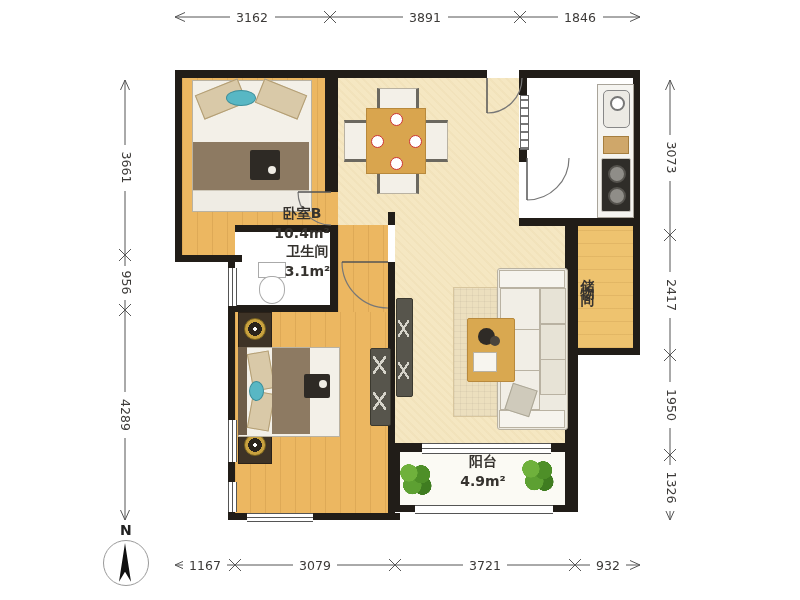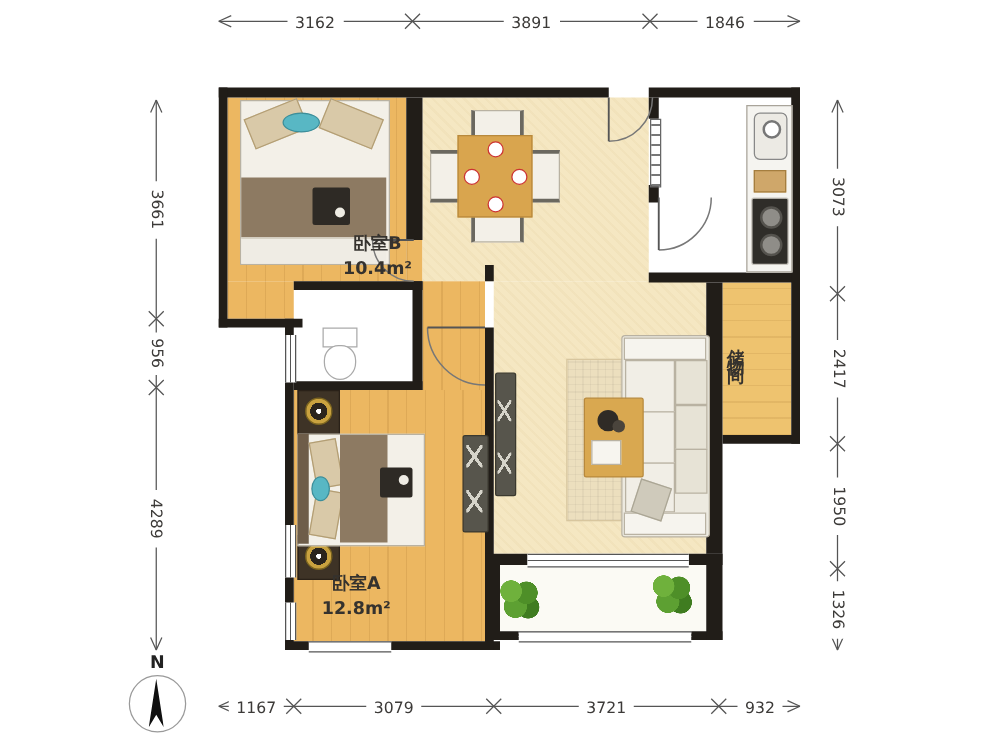--- a/index.html
+++ b/index.html
@@ -170,30 +170,34 @@
   <div class="abs panel" style="left:540px;top:359px;width:24px;height:34px;background:#e7e3d6;"></div>
   <div class="abs" style="left:508px;top:386px;width:24px;height:26px;background:#cfcabb;border:1px solid #aba695;transform:rotate(18deg);"></div>
   <div class="abs" style="left:467px;top:318px;width:46px;height:62px;background:#d9a850;border:1px solid #b8893c;border-radius:2px;"></div>
   <div class="abs" style="left:478px;top:328px;width:17px;height:17px;border-radius:50%;background:#2f2b26;"></div>
   <div class="abs" style="left:490px;top:336px;width:10px;height:10px;border-radius:50%;background:#4a443c;"></div>
   <div class="abs" style="left:473px;top:352px;width:22px;height:18px;background:#f7f5ef;border:1px solid #b9b2a2;"></div>
 
   <div class="abs plant" style="left:398px;top:462px;width:34px;height:34px;"></div>
   <div class="abs plant" style="left:520px;top:458px;width:34px;height:34px;"></div>
 
-  <div class="room-label" style="left:256px;top:185px;width:92px;">
+  <div class="room-label" style="left:256px;top:203px;width:92px;">
     <span>卧室B</span>
     <span class="area">10.4m²</span>
   </div>
+  <div class="room-label" style="left:265px;top:241px;width:85px;">
+    <span>卫生间</span>
+    <span class="area">3.1m²</span>
+  </div>
   <div class="room-label" style="left:577px;top:228px;width:22px;">
     <span class="vlabel">储物间</span>
   </div>
-  <div class="room-label" style="left:240px;top:457px;width:90px;">
-    <span>卧室A</span>
-    <span class="area">12.8m²</span>
+  <div class="room-label" style="left:440px;top:451px;width:86px;">
+    <span>阳台</span>
+    <span class="area">4.9m²</span>
   </div>
 
   <svg style="left:0;top:0;" width="800" height="40" viewBox="0 0 800 40">
     <g stroke="#555" stroke-width="1" fill="none">
       <path d="M175,17 H640"></path>
       <path d="M175,17 L185,12.5 M175,17 L185,21.5"></path>
       <path d="M640,17 L630,12.5 M640,17 L630,21.5"></path>
       <path d="M324,11 L336,23 M324,23 L336,11"></path>
       <path d="M514,11 L526,23 M514,23 L526,11"></path>
     </g>

